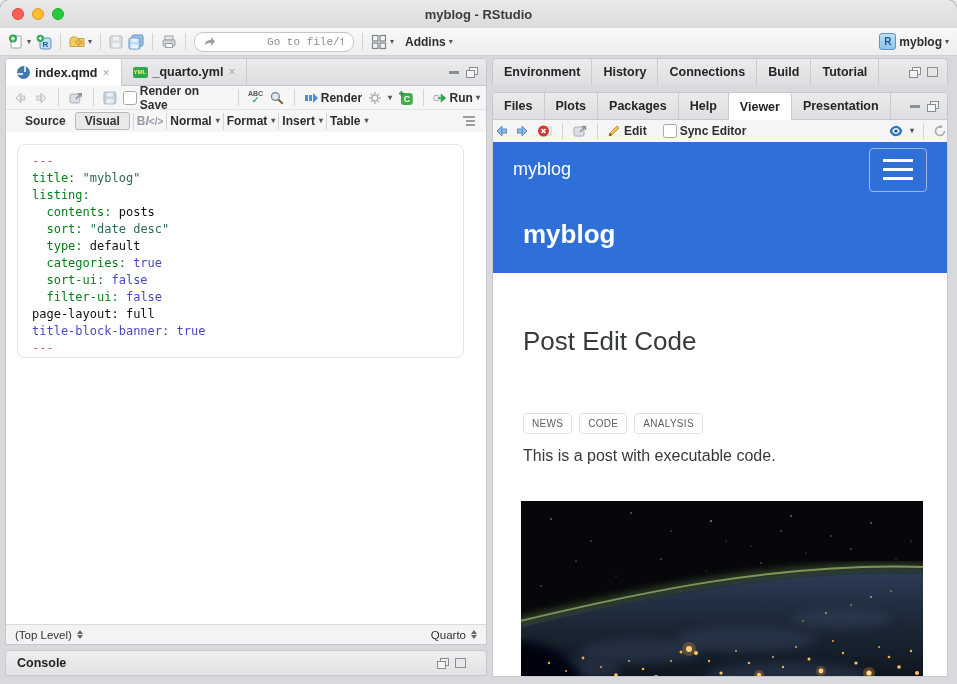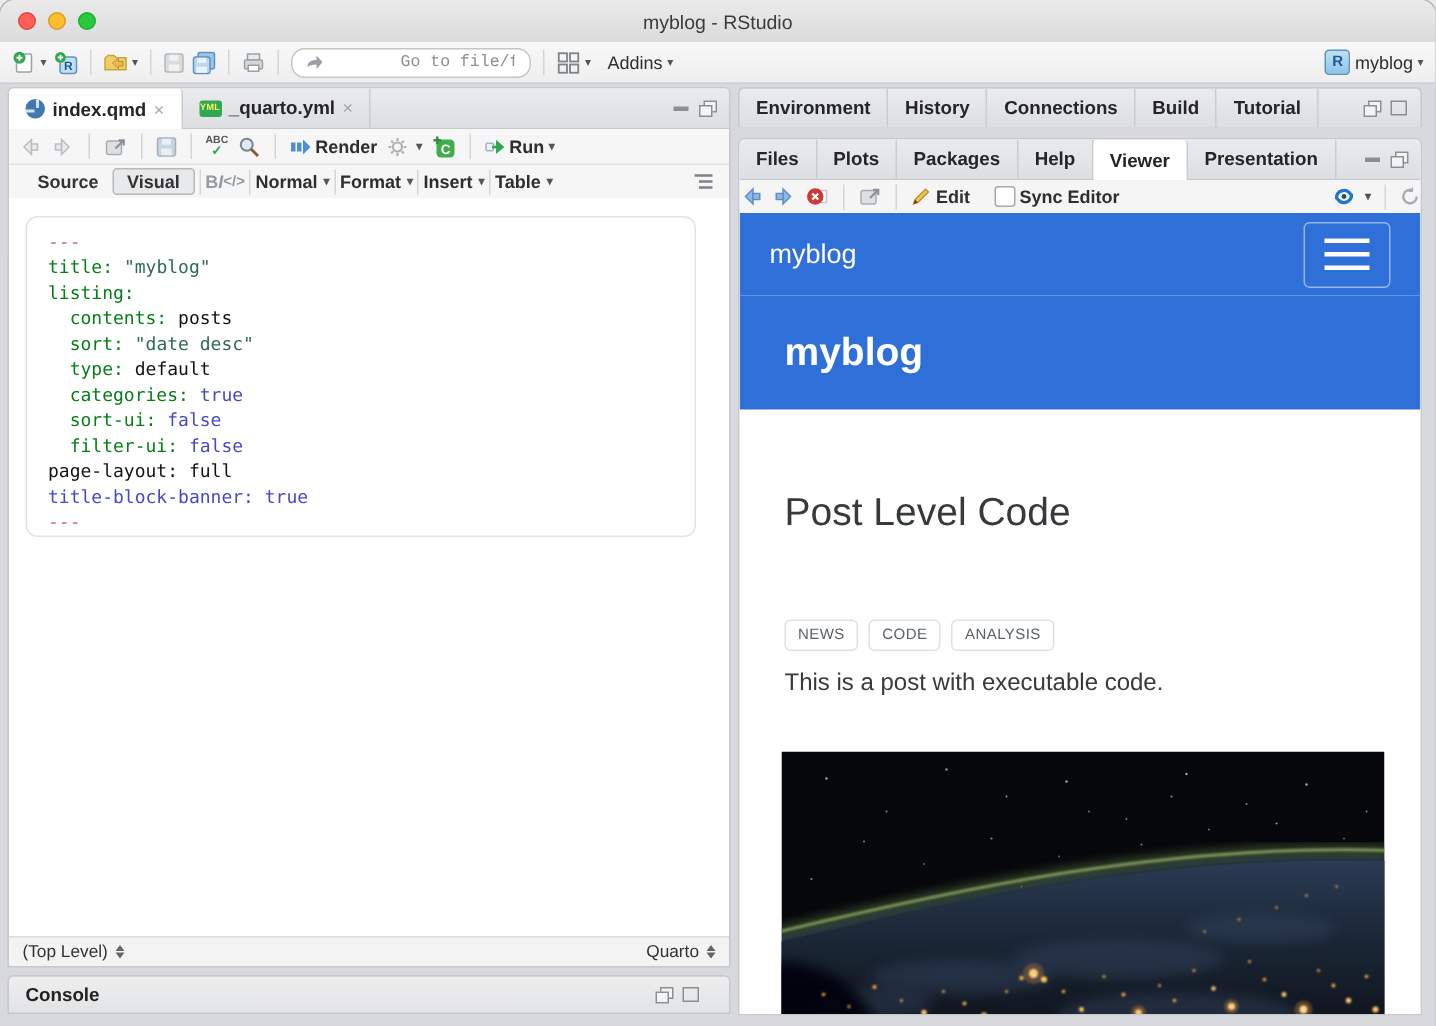--- a/index.html
+++ b/index.html
@@ -6,34 +6,34 @@
   .window{position:relative;width:957px;height:684px;background:#D8D9DC;border-radius:10px 10px 0 0;
           overflow:hidden;font-size:12px;color:#2B2B2B;box-shadow:0 0 0 1px #B5B5B5;}
 
   
   .titlebar{position:absolute;top:0;left:0;right:0;height:28px;
             background:linear-gradient(#EAEAEA,#DBDBDB);border-bottom:1px solid #C3C3C3;}
   .traffic{position:absolute;top:8px;width:12px;height:12px;border-radius:50%;}
   .t-red{left:12px;background:#FF5F57;border:1px solid #E0443E;box-sizing:border-box;}
   .t-yellow{left:32px;background:#FEBC2E;border:1px solid #D89E24;box-sizing:border-box;}
   .t-green{left:52px;background:#28C840;border:1px solid #1DAD2B;box-sizing:border-box;}
-  .title-text{position:absolute;left:0;right:0;top:7px;text-align:center;font-weight:400;font-size:13px;color:#3C3C3C;}
+  .title-text{position:absolute;left:0;right:0;top:7px;text-align:center;font-weight:700;font-size:13px;color:#3C3C3C;}
 
   
   .main-toolbar{position:absolute;top:28px;left:0;right:0;height:28px;
       background:linear-gradient(#F8F8F8,#EEEEEE);border-bottom:1px solid #CFCFCF;
       display:flex;align-items:center;padding:0 8px;gap:5px;box-sizing:border-box;}
   .tb-sep{width:1px;height:17px;background:#D5D5D5;margin:0 3px;}
   .caret{font-size:8px;color:#555;line-height:1;}
   .tb-btn{display:flex;align-items:center;gap:3px;}
   .goto-field{display:flex;align-items:center;gap:4px;width:142px;height:18px;background:#FFF;
       border:1px solid #C6C6C6;border-radius:9px;padding:0 8px;}
   .goto-field input{border:0;outline:0;flex:1;font-size:11px;font-family:Liberation Mono, monospace;color:#333;background:transparent;width:100%;margin-left:45px;}
   .goto-field input::placeholder{color:#8E8E8E;}
-  .addins-label,.project-label{font-weight:400;font-size:12px;color:#2E2E2E;}
+  .addins-label,.project-label{font-weight:700;font-size:12px;color:#2E2E2E;}
   .spacer{flex:1;}
   .cube{width:15px;height:15px;border-radius:3px;background:linear-gradient(#BFE0F2,#8FC3E8);
         border:1px solid #5E93C0;color:#1C5A8F;font-weight:700;font-size:10px;display:flex;align-items:center;justify-content:center;}
 
   
   .pane{position:absolute;background:#FFF;border:1px solid #C6C8CB;border-radius:4px 4px 0 0;box-sizing:border-box;overflow:hidden;}
   .tabbar{display:flex;align-items:stretch;height:27px;background:linear-gradient(#EAEBED,#DCDEE1);
           border-bottom:1px solid #C6C8CB;box-sizing:border-box;}
   .ptab{display:flex;align-items:center;gap:5px;padding:0 11px;border-right:1px solid #CACCCF;
         font-weight:600;font-size:12.5px;color:#252525;cursor:default;}
@@ -228,20 +228,24 @@
       <svg class="i16" viewBox="0 0 16 16">
         <rect x="2" y="4" width="10" height="9" rx="1.5" fill="#DDE0E3" stroke="#A8ADB3"></rect>
         <path d="M8 9l5-5M10 3.5H13.5V7" stroke="#8A9096" stroke-width="1.4" fill="none"></path>
       </svg>
       <span class="tb-sep"></span>
       <svg class="i14" viewBox="0 0 14 14">
         <rect x="1" y="1" width="12" height="12" rx="1.5" fill="#C9D4DE" stroke="#A3B2C0"></rect>
         <rect x="4" y="1.5" width="6" height="4" fill="#E9EFF4"></rect>
           <rect x="3.5" y="8" width="7" height="4.5" fill="#E9EFF4"></rect>
       </svg>
+      <span class="tb-btn">
+        <span class="chk"></span>
+        <span>Render on Save</span>
+      </span>
       <span class="tb-sep"></span>
       <span style="display:flex;flex-direction:column;align-items:center;line-height:1;">
         <span style="font-size:7px;color:#555;font-weight:700;">ABC</span>
         <span style="font-size:9px;color:#2FA84F;font-weight:700;margin-top:-1px;">✓</span>
       </span>
       <svg class="i16" viewBox="0 0 16 16">
         <circle cx="6.5" cy="6.5" r="4" fill="#DCE8F2" stroke="#7D838A" stroke-width="1.3"></circle>
         <path d="M9.5 9.5L14 14" stroke="#8A5A2B" stroke-width="2"></path>
       </svg>
       <span class="tb-sep"></span>
@@ -420,21 +424,21 @@
         <span class="hamburger">
           <span class="hbar"></span>
           <span class="hbar"></span>
           <span class="hbar"></span>
         </span>
       </div>
       <div class="blog-banner" style="background: rgb(46, 111, 216);">
         <div class="blog-banner-title">myblog</div>
       </div>
       <div class="blog-post">
-        <div class="post-title">Post Level Code</div>
+        <div class="post-title">Post Edit Code</div>
         <div class="badges">
             <span class="badge">NEWS</span>
             <span class="badge">CODE</span>
             <span class="badge">ANALYSIS</span>
           </div>
         <div class="excerpt">This is a post with executable code.</div>
       </div>
 
       <svg class="post-image" viewBox="0 0 402 220">
         <defs>

